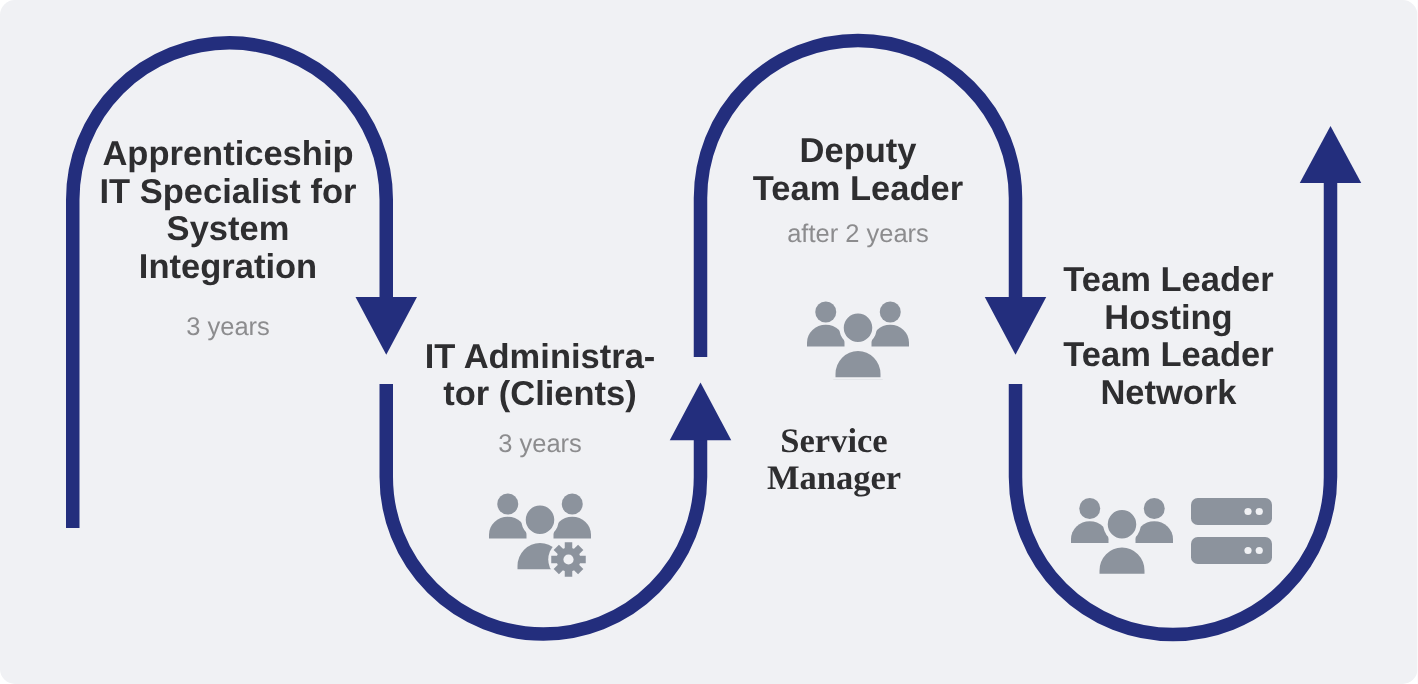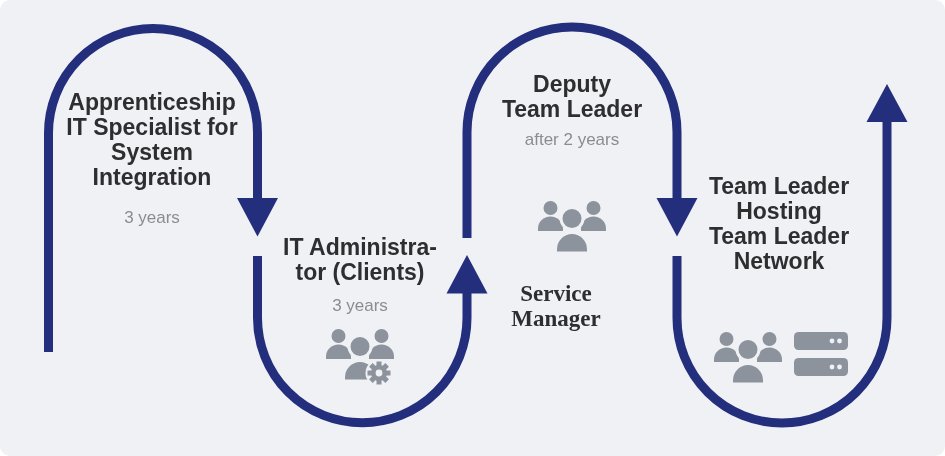--- a/index.html
+++ b/index.html
@@ -52,27 +52,27 @@
   </svg>
 
   <div class="station" style="left:42px; top:90px; width:220px;">
     <div class="station-title">Apprenticeship
 IT Specialist for
 System
 Integration</div>
     <div class="station-duration" style="margin-top:15px;">3 years</div>
   </div>
 
-  <div class="station" style="left:260px; top:235px; width:200px;">
+  <div class="station" style="left:260px; top:225px; width:200px;">
     <div class="station-title">IT Administra-
 tor (Clients)</div>
     <div class="station-duration" style="margin-top:8px;">3 years</div>
   </div>
 
-  <div class="station" style="left:472px; top:72px; width:200px;">
+  <div class="station" style="left:472px; top:88px; width:200px;">
     <div class="station-title">Deputy
 Team Leader</div>
     <div class="station-duration" style="margin-top:5px;">after 2 years</div>
   </div>
 
   <div class="station" style="left:472px; top:281px; width:168px;font-family:Liberation Serif, serif;">
     <div class="station-title">Service
 Manager</div>
   </div>
 

